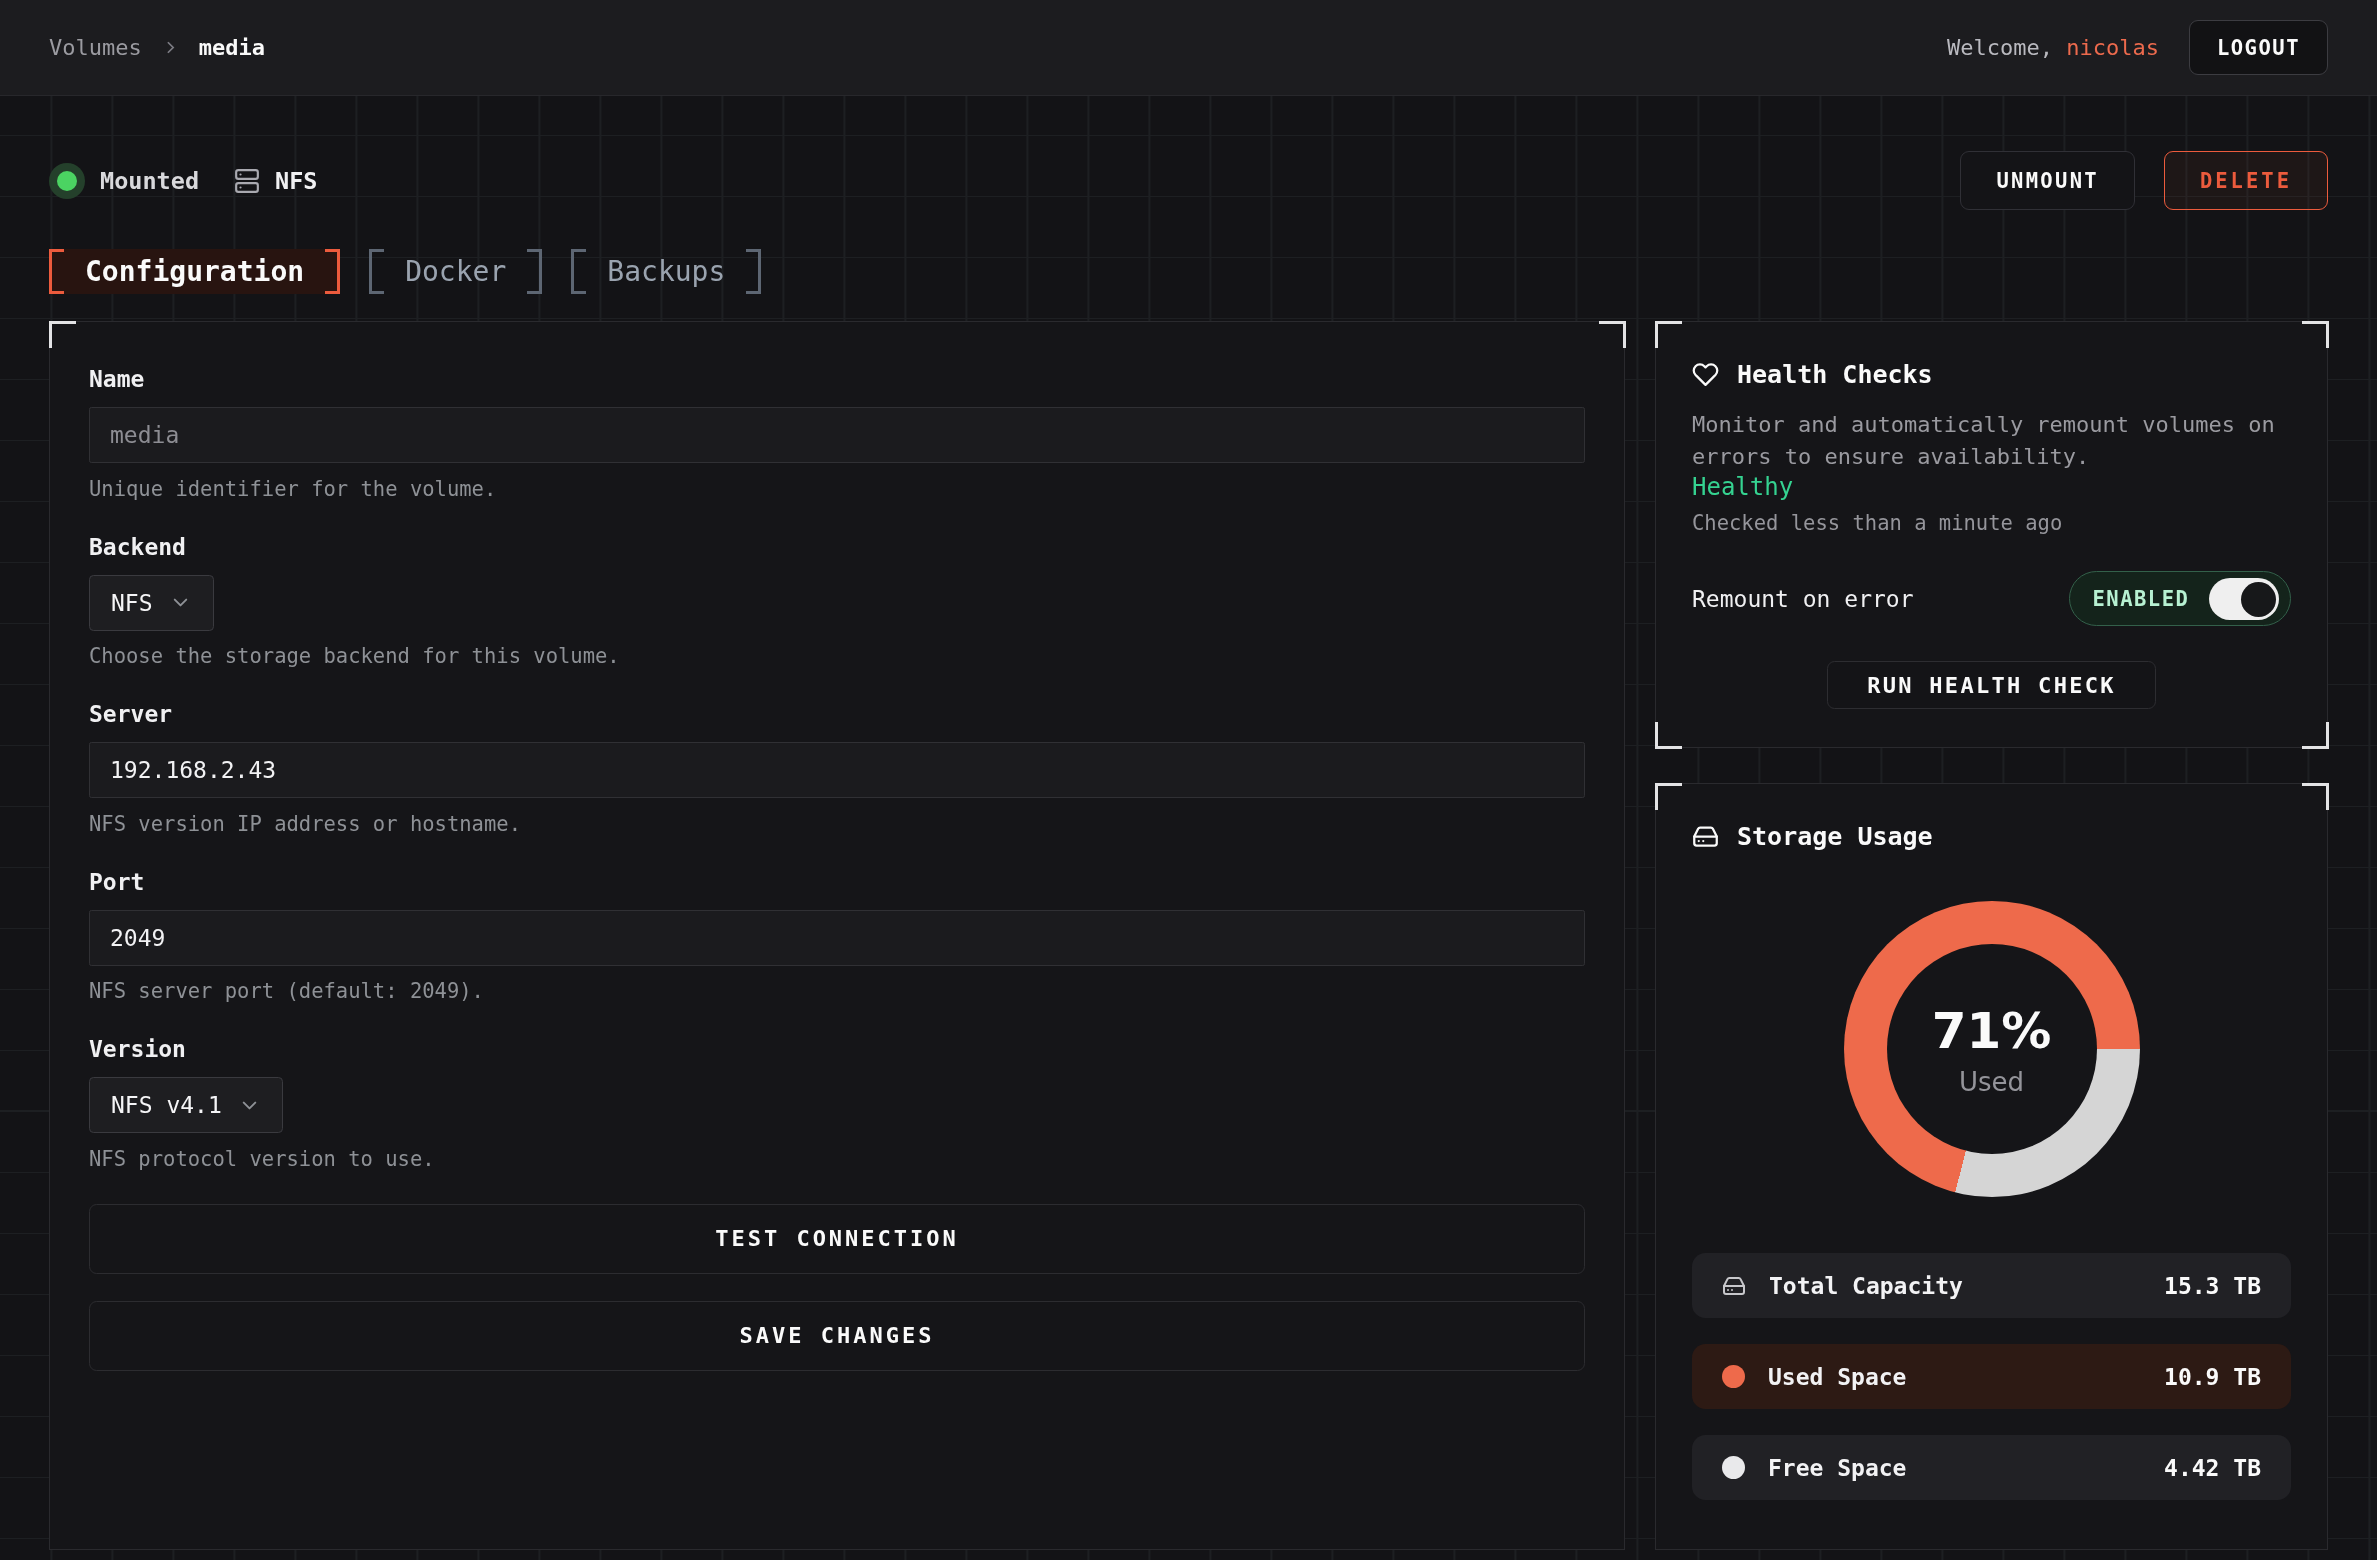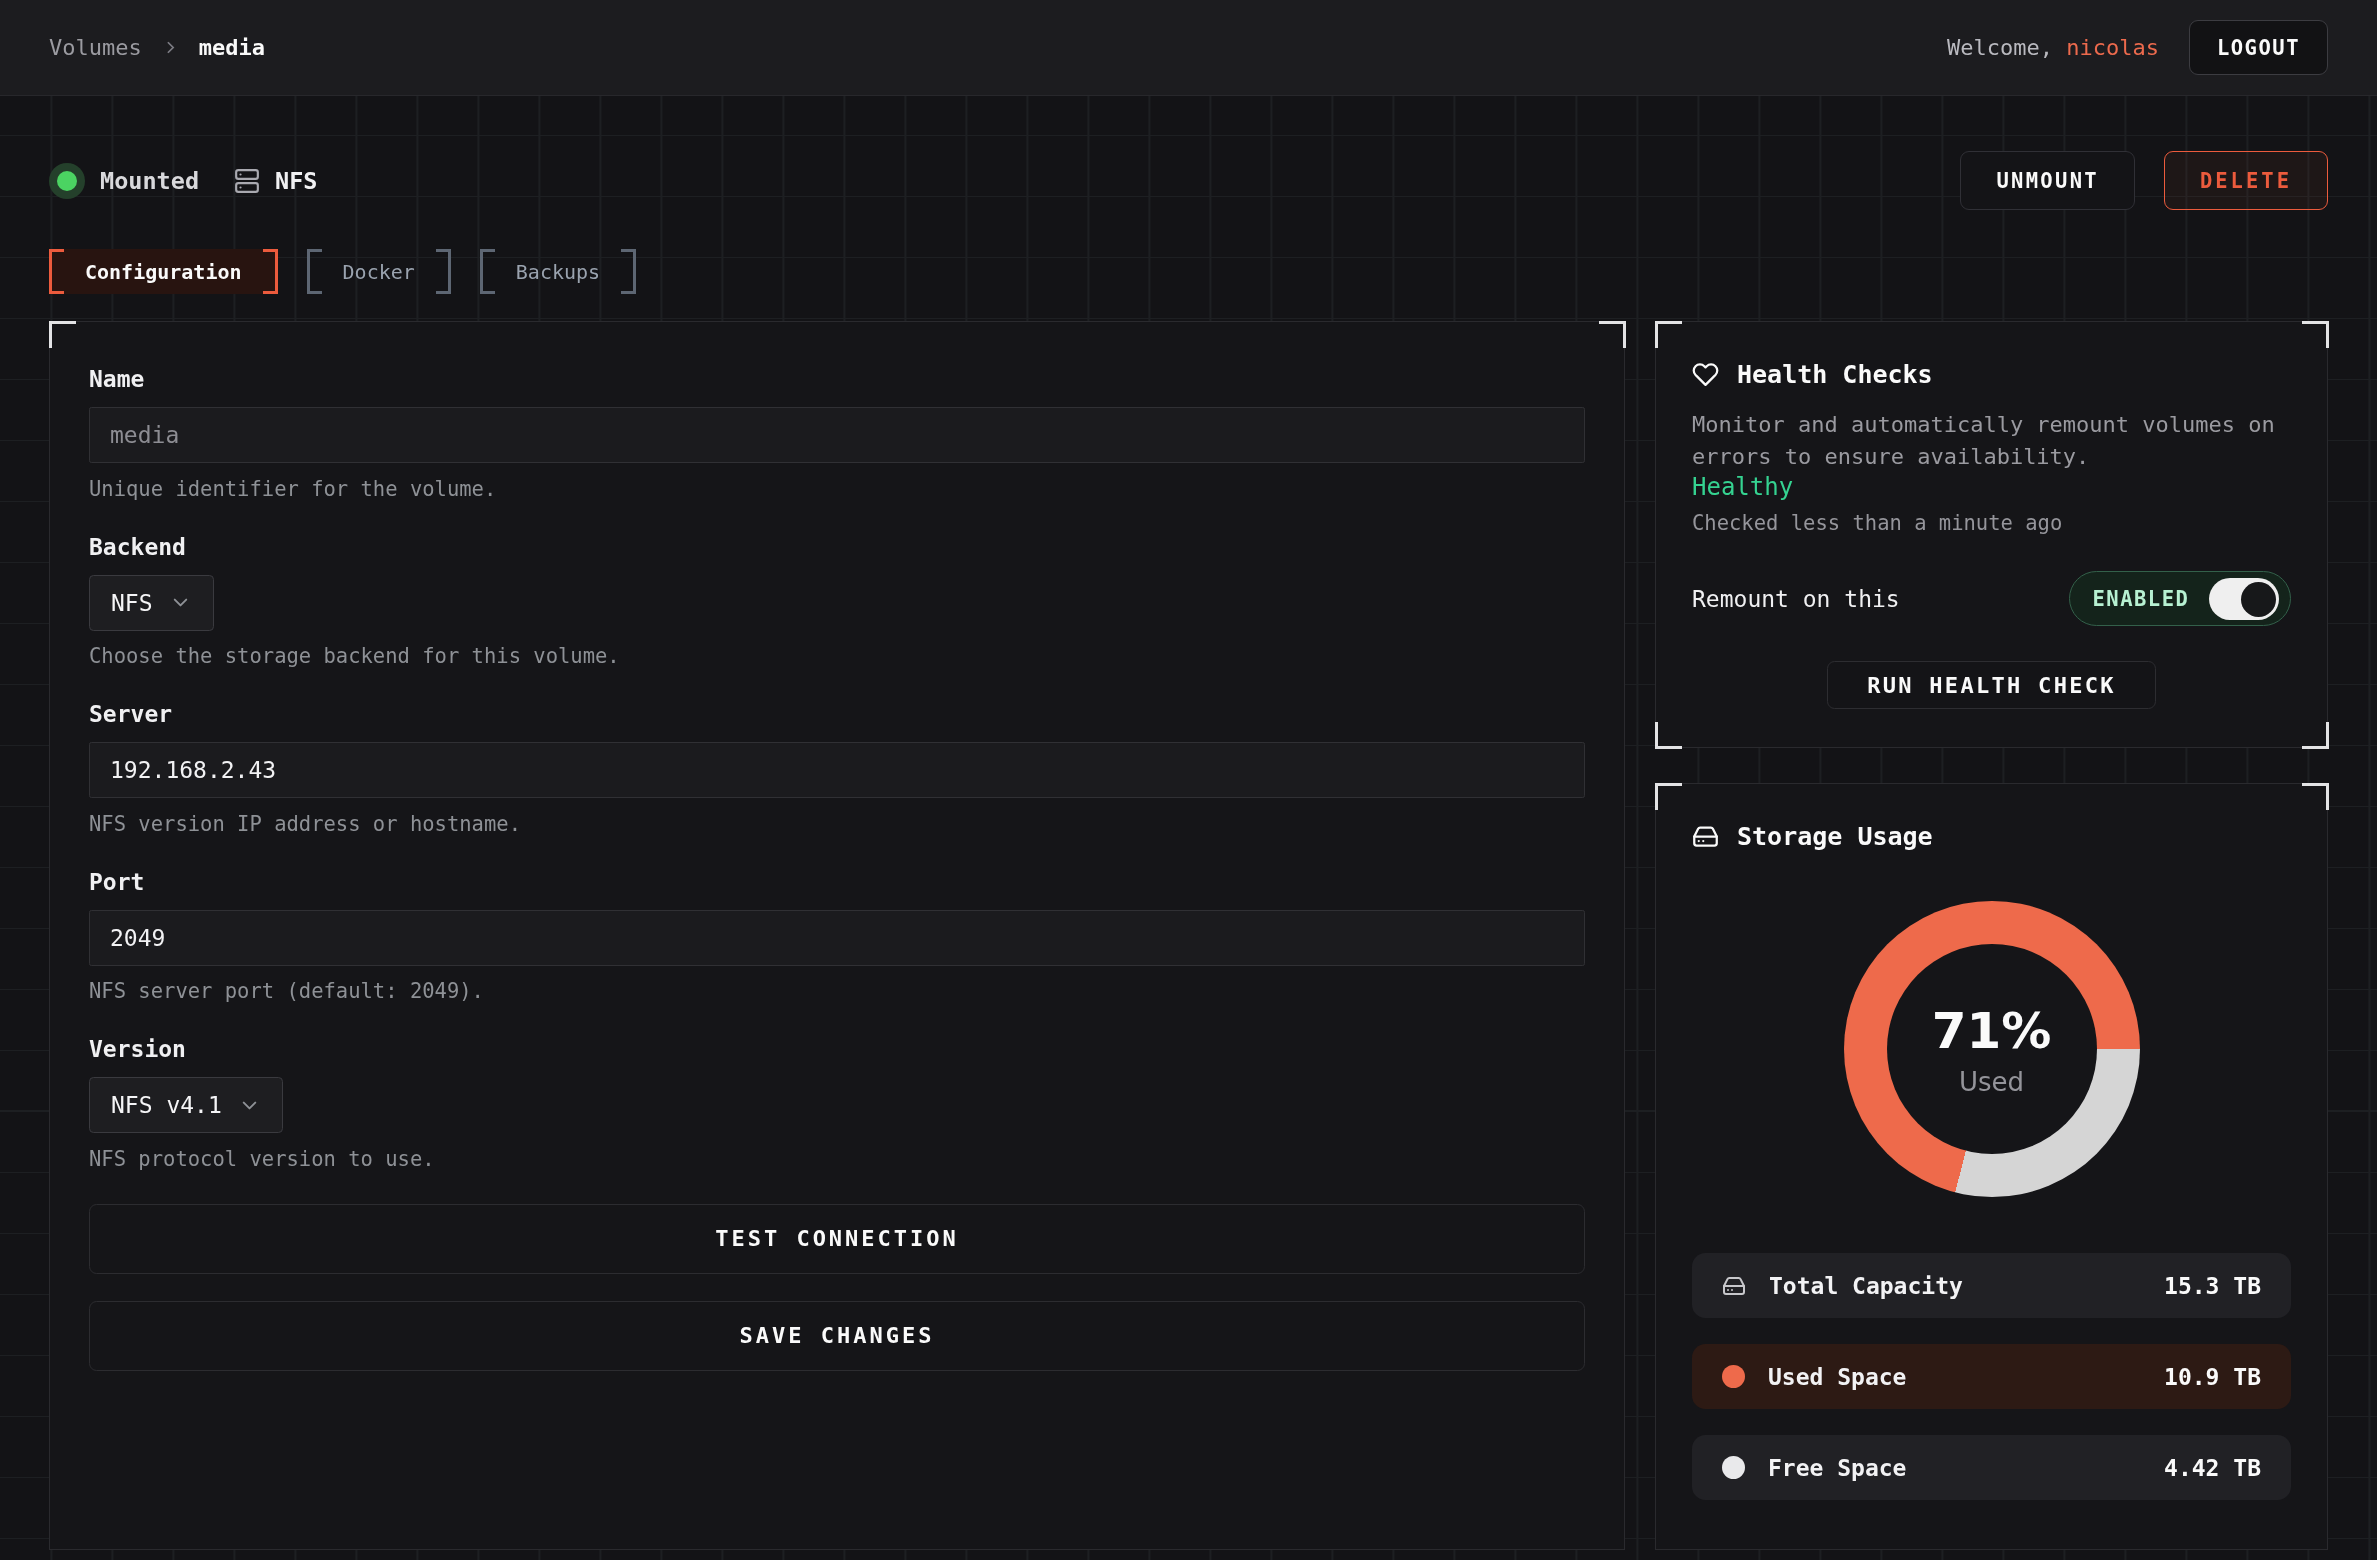--- a/index.html
+++ b/index.html
@@ -54,21 +54,21 @@
   }
   .btn-delete {
     height:59px; padding:0 35px; background:rgba(238,95,65,0.05);
     border:1.5px solid #ec5b3d; border-radius:9px; color:#ec5b3d;
     font-size:20.5px; font-weight:700; letter-spacing:3px; font-family:inherit; cursor:pointer;
   }
   
   .tabs { display:flex; gap:29px; margin-top:39px; }
   .tab {
     position:relative; height:45px; display:flex; align-items:center;
-    padding:0 36px; font-size:20px; color:#9aa3af; cursor:pointer; background:transparent;
+    padding:0 36px; font-size:28px; color:#9aa3af; cursor:pointer; background:transparent;
     border:none; font-family:inherit;
   }
   .tab::before, .tab::after { content:""; position:absolute; top:0; bottom:0; width:12px; }
   .tab::before { left:0; border:3px solid #5d6673; border-right:none; }
   .tab::after  { right:0; border:3px solid #5d6673; border-left:none; }
   .tab.active { background:#281410; color:#fafafa; font-weight:700; }
   .tab.active::before { border-color:#ec5b3d; border-right:none; }
   .tab.active::after  { border-color:#ec5b3d; border-left:none; }
   
   .main { display:flex; gap:30px; margin-top:27px; }
@@ -261,21 +261,21 @@
             <svg width="27" height="27" viewBox="0 0 24 24" fill="none" stroke="#fafafa" stroke-width="2" stroke-linecap="round" stroke-linejoin="round">
                 <path d="M20.84 4.61a5.5 5.5 0 0 0-7.78 0L12 5.67l-1.06-1.06a5.5 5.5 0 0 0-7.78 7.78l1.06 1.06L12 21.23l7.78-7.78 1.06-1.06a5.5 5.5 0 0 0 0-7.78z"></path>
               </svg>
           </span>
           <span class="panel-title">Health Checks</span>
         </div>
         <p class="health-desc">Monitor and automatically remount volumes on errors to ensure availability.</p>
         <div class="health-status">Healthy</div>
         <div class="health-checked">Checked less than a minute ago</div>
         <div class="remount-row">
-          <span class="remount-label">Remount on this</span>
+          <span class="remount-label">Remount on error</span>
           <div class="toggle-pill">
             <span class="toggle-text">ENABLED</span>
             <span class="switch">
                 <span class="knob"></span>
               </span>
           </div>
         </div>
         <button class="btn-run">RUN HEALTH CHECK</button>
       </section>
 

